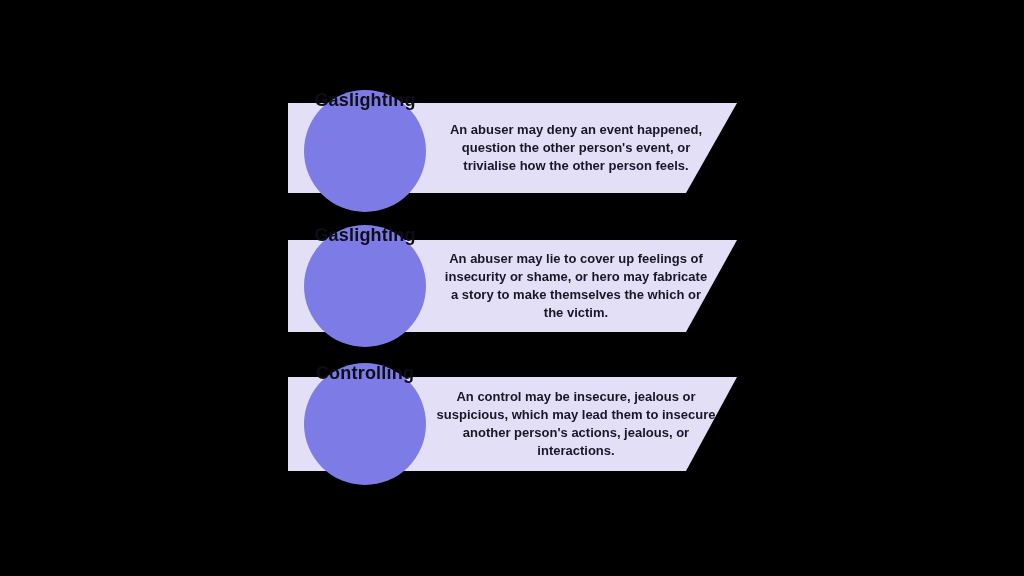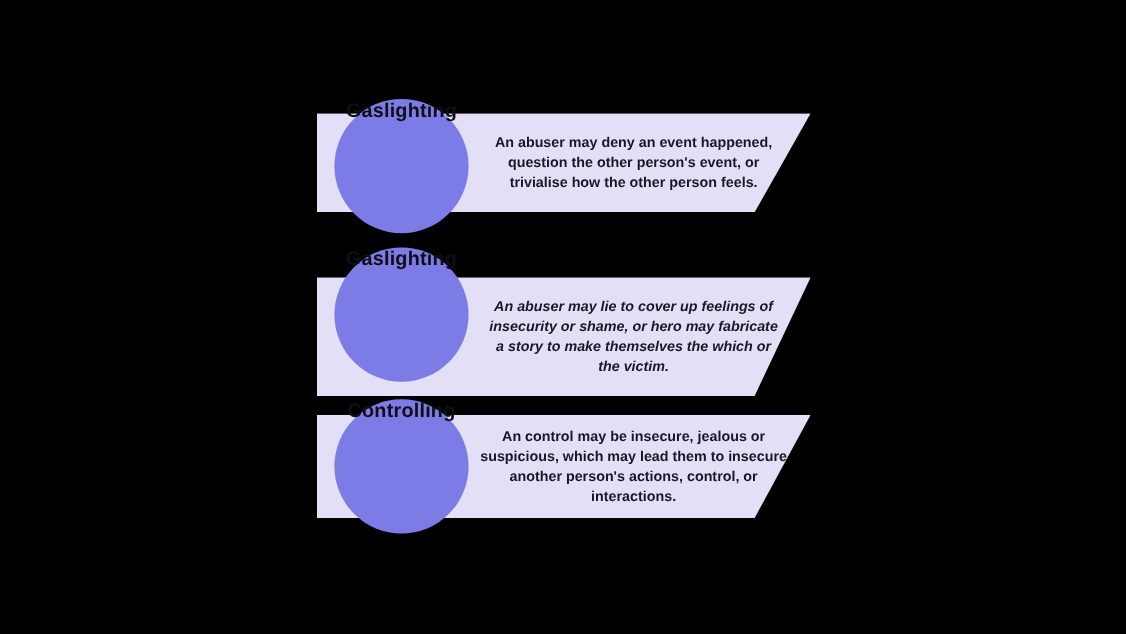--- a/index.html
+++ b/index.html
@@ -12,21 +12,21 @@
     font-family: "Liberation Sans", sans-serif;
   }
   .banner {
     position: absolute;
     left: 288px;
     width: 449px;
     background: #e3dff7;
     clip-path: polygon(0 0, 100% 0, calc(100% - 51px) 100%, 0 100%);
   }
   .banner-1 { top: 103px; height: 90px; }
-  .banner-2 { top: 252px; height: 108px; font-style: italic; }
+  .banner-2 { top: 240px; height: 92px; }
   .banner-3 { top: 377px; height: 94px; }
   .desc {
     position: absolute;
     left: 148px;
     top: 0;
     width: 280px;
     height: 100%;
     display: flex;
     flex-direction: column;
     justify-content: center;
@@ -83,21 +83,21 @@
     </div>
   </div>
   <div class="circle circle-2">
     <span class="label">Gaslighting</span>
   </div>
 
   <div class="banner banner-3">
     <div class="desc">
       <div class="line">An control may be insecure, jealous or</div>
       <div class="line">suspicious, which may lead them to insecure</div>
-      <div class="line">another person's actions, control, or</div>
+      <div class="line">another person's actions, jealous, or</div>
       <div class="line">interactions.</div>
     </div>
   </div>
   <div class="circle circle-3">
     <span class="label">Controlling</span>
   </div>
 
 </div>
 
 </body></html>

